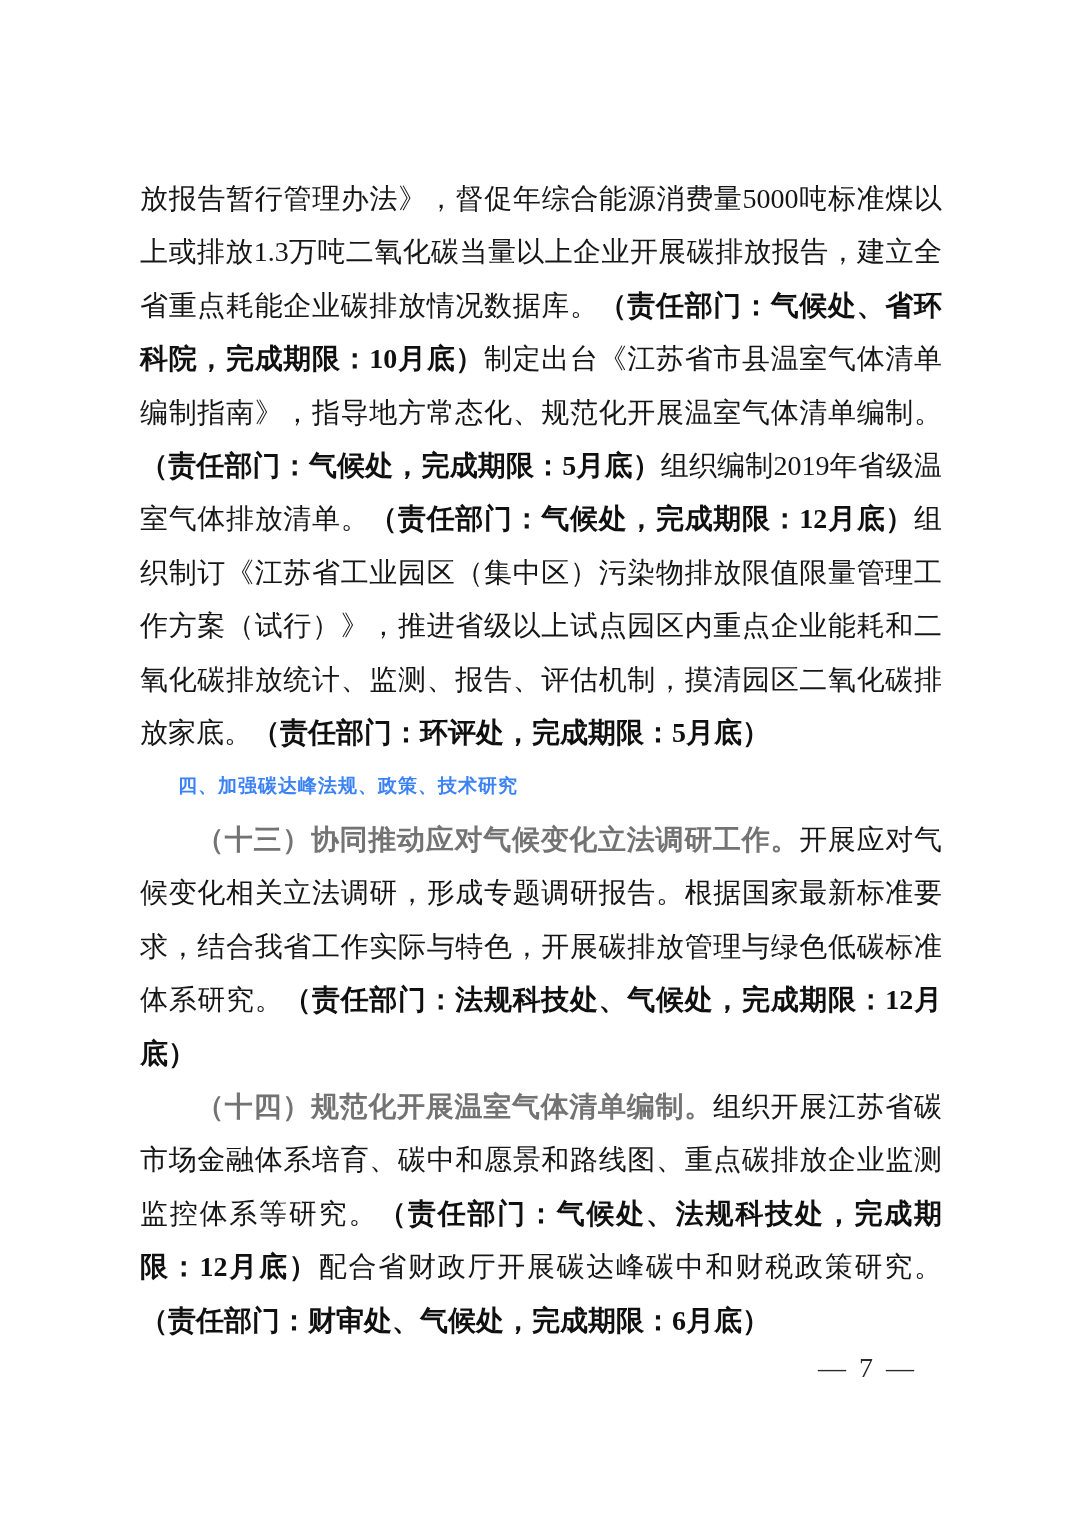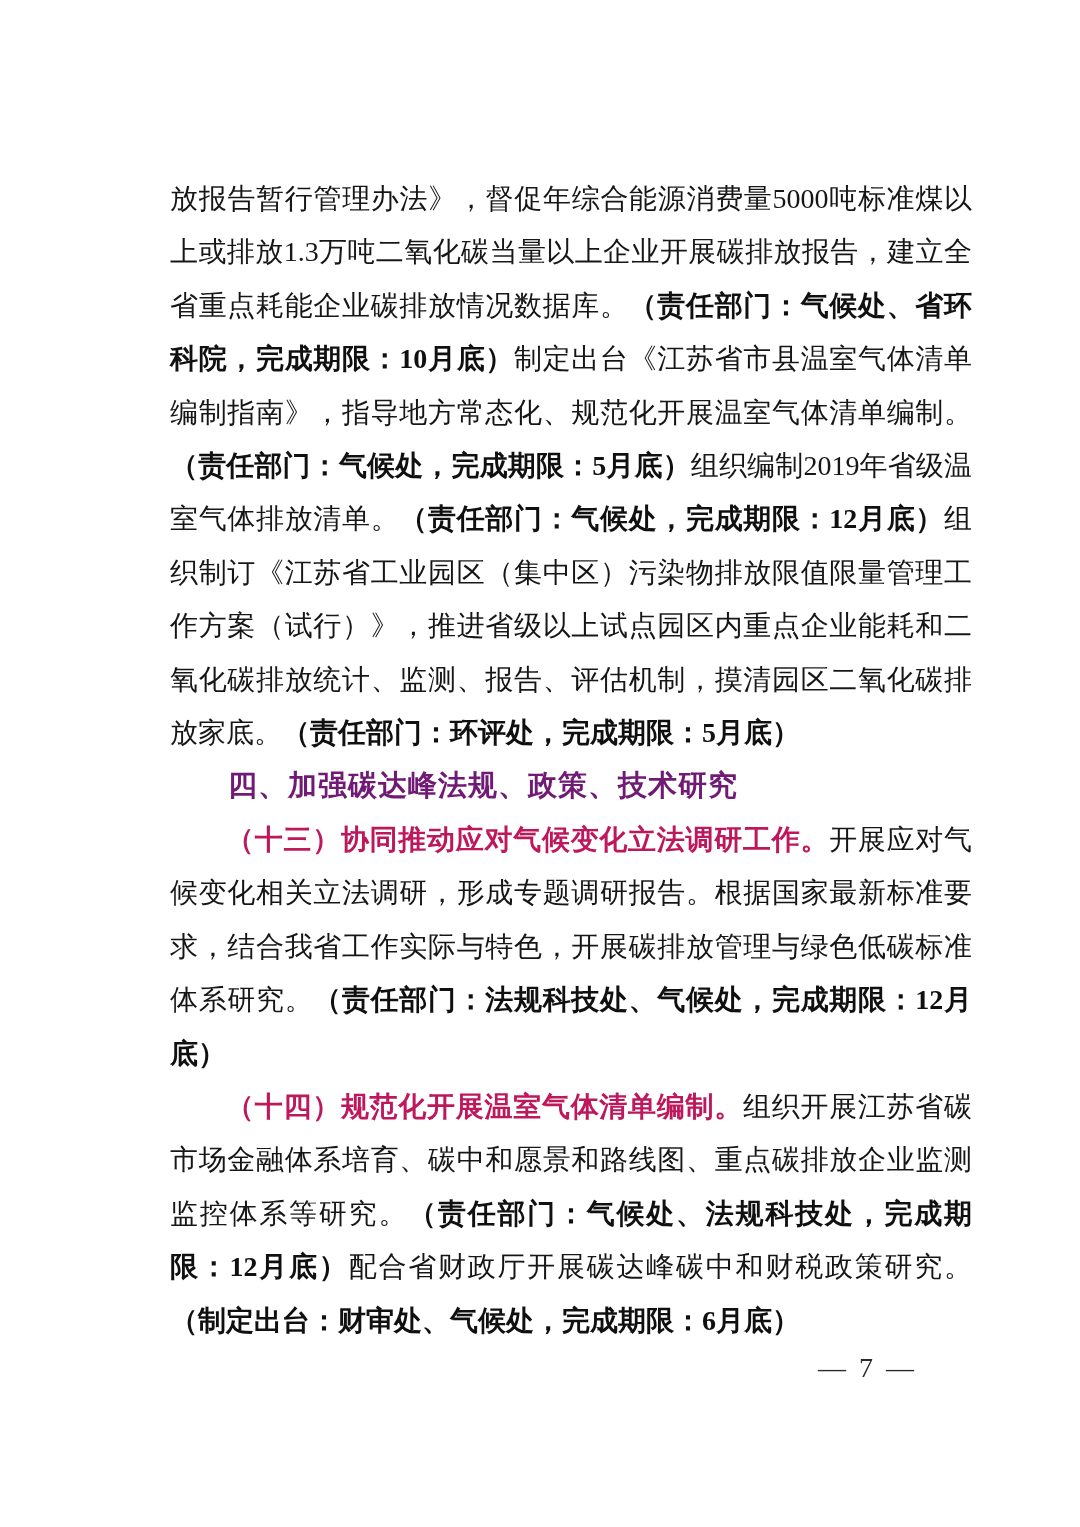--- a/index.html
+++ b/index.html
@@ -18,34 +18,33 @@
   }
   .content {
     position: absolute;
     left: 140px; top: 172px;
     width: 802px;
     font-size: 28px;
     line-height: 53.4px;
     text-align: justify;
     text-justify: inter-ideograph;
     color: #161616;
-    margin-left: 30px;
   }
   .para { text-align: justify; }
   .para.indent { text-indent: 2em; }
   .resp { font-weight: bold; color: #101010; }
-  .lead { font-weight: bold; color: #be185d; }
+  .lead { font-weight: bold; color: #737373; }
   .heading {
     font-family: "Liberation Sans", "DejaVu Sans", sans-serif;
     font-weight: bold;
-    font-size: 29px;
+    font-size: 19px;
     line-height: 53.4px;
     text-indent: 2em;
     text-align: left;
-    color: #701a75;
+    color: #3b82f6;
     letter-spacing: 1px;
   }
   .footer {
     position: absolute;
     right: 163px; top: 1352px;
     font-size: 28px;
     letter-spacing: 3px;
     color: #2b2b2b;
   }
 </style>
@@ -54,18 +53,18 @@
 
 <div class="page">
   <div class="content">
 
     <p class="para"><span>放报告暂行管理办法》，督促年综合能源消费量5000吨标准煤以上或排放1.3万吨二氧化碳当量以上企业开展碳排放报告，建立全省重点耗能企业碳排放情况数据库。</span><span class="resp">（责任部门：气候处、省环科院，完成期限：10月底）</span><span>制定出台《江苏省市县温室气体清单编制指南》，指导地方常态化、规范化开展温室气体清单编制。</span><span class="resp">（责任部门：气候处，完成期限：5月底）</span><span>组织编制2019年省级温室气体排放清单。</span><span class="resp">（责任部门：气候处，完成期限：12月底）</span><span>组织制订《江苏省工业园区（集中区）污染物排放限值限量管理工作方案（试行）》，推进省级以上试点园区内重点企业能耗和二氧化碳排放统计、监测、报告、评估机制，摸清园区二氧化碳排放家底。</span><span class="resp">（责任部门：环评处，完成期限：5月底）</span></p>
 
     <h2 class="heading">四、加强碳达峰法规、政策、技术研究</h2>
 
     <p class="para indent"><span class="lead">（十三）协同推动应对气候变化立法调研工作。</span><span>开展应对气候变化相关立法调研，形成专题调研报告。根据国家最新标准要求，结合我省工作实际与特色，开展碳排放管理与绿色低碳标准体系研究。</span><span class="resp">（责任部门：法规科技处、气候处，完成期限：12月底）</span></p>
 
-    <p class="para indent"><span class="lead">（十四）规范化开展温室气体清单编制。</span><span>组织开展江苏省碳市场金融体系培育、碳中和愿景和路线图、重点碳排放企业监测监控体系等研究。</span><span class="resp">（责任部门：气候处、法规科技处，完成期限：12月底）</span><span>配合省财政厅开展碳达峰碳中和财税政策研究。</span><span class="resp">（制定出台：财审处、气候处，完成期限：6月底）</span></p>
+    <p class="para indent"><span class="lead">（十四）规范化开展温室气体清单编制。</span><span>组织开展江苏省碳市场金融体系培育、碳中和愿景和路线图、重点碳排放企业监测监控体系等研究。</span><span class="resp">（责任部门：气候处、法规科技处，完成期限：12月底）</span><span>配合省财政厅开展碳达峰碳中和财税政策研究。</span><span class="resp">（责任部门：财审处、气候处，完成期限：6月底）</span></p>
 
   </div>
 
   <div class="footer"><span>— 7 —</span></div>
 </div>
 
 </body></html>

